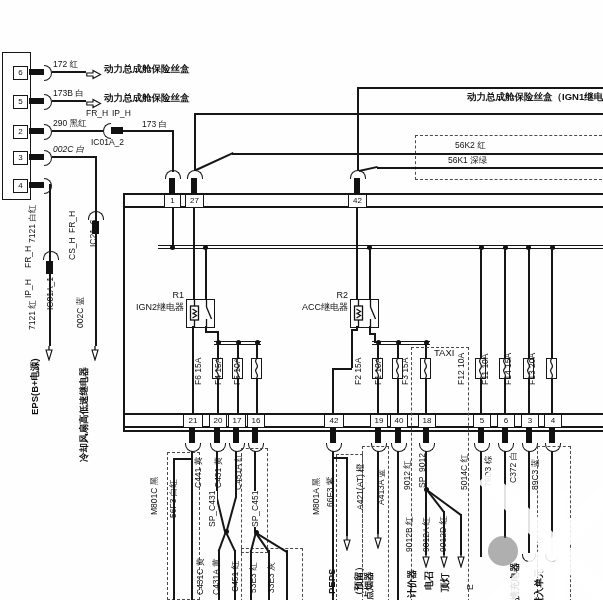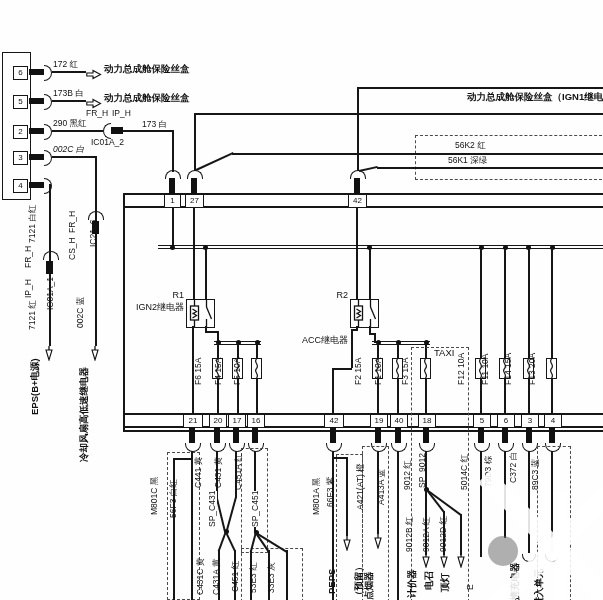--- a/index.html
+++ b/index.html
@@ -199,21 +199,21 @@
           <line x1="7.5" y1="0" x2="7.5" y2="6"></line>
           <rect x="3.5" y="6" width="8" height="14"></rect>
           <path d="M5.5 9 L9.5 11.5 L5.5 14 M5.5 13 L9.5 15.5 L5.5 18"></path>
           <line x1="7.5" y1="20" x2="7.5" y2="27"></line>
           <line x1="19.5" y1="0" x2="19.5" y2="7"></line>
           <line x1="19.5" y1="7" x2="24.5" y2="19"></line>
           <line x1="19.5" y1="19" x2="19.5" y2="27"></line>
         </g>
       </svg></div>
   <div class="rlab" style="left:268px;top:290px;">R2</div>
-  <div class="rlab" style="left:268px;top:301px;margin-top:33px;">ACC继电器</div>
+  <div class="rlab" style="left:268px;top:301px;">ACC继电器</div>
   <div class="v" style="left:356px;top:326px;height:5px;"></div>
   <div class="h" style="left:351px;top:329px;width:7px;"></div>
   <div class="v" style="left:351px;top:329px;height:39px;"></div>
   <div class="h" style="left:332px;top:368px;width:20px;"></div>
   <div class="v" style="left:332px;top:368px;height:46px;"></div>
   <div class="v" style="left:369px;top:326px;height:8px;"></div>
   <div class="h" style="left:369px;top:333px;width:7px;"></div>
   <div class="v" style="left:374px;top:333px;height:10px;"></div>
   <div class="bus" style="left:372px;top:341px;width:58px;"></div>
   <div class="d" style="left:375.5px;top:340px;"></div>

